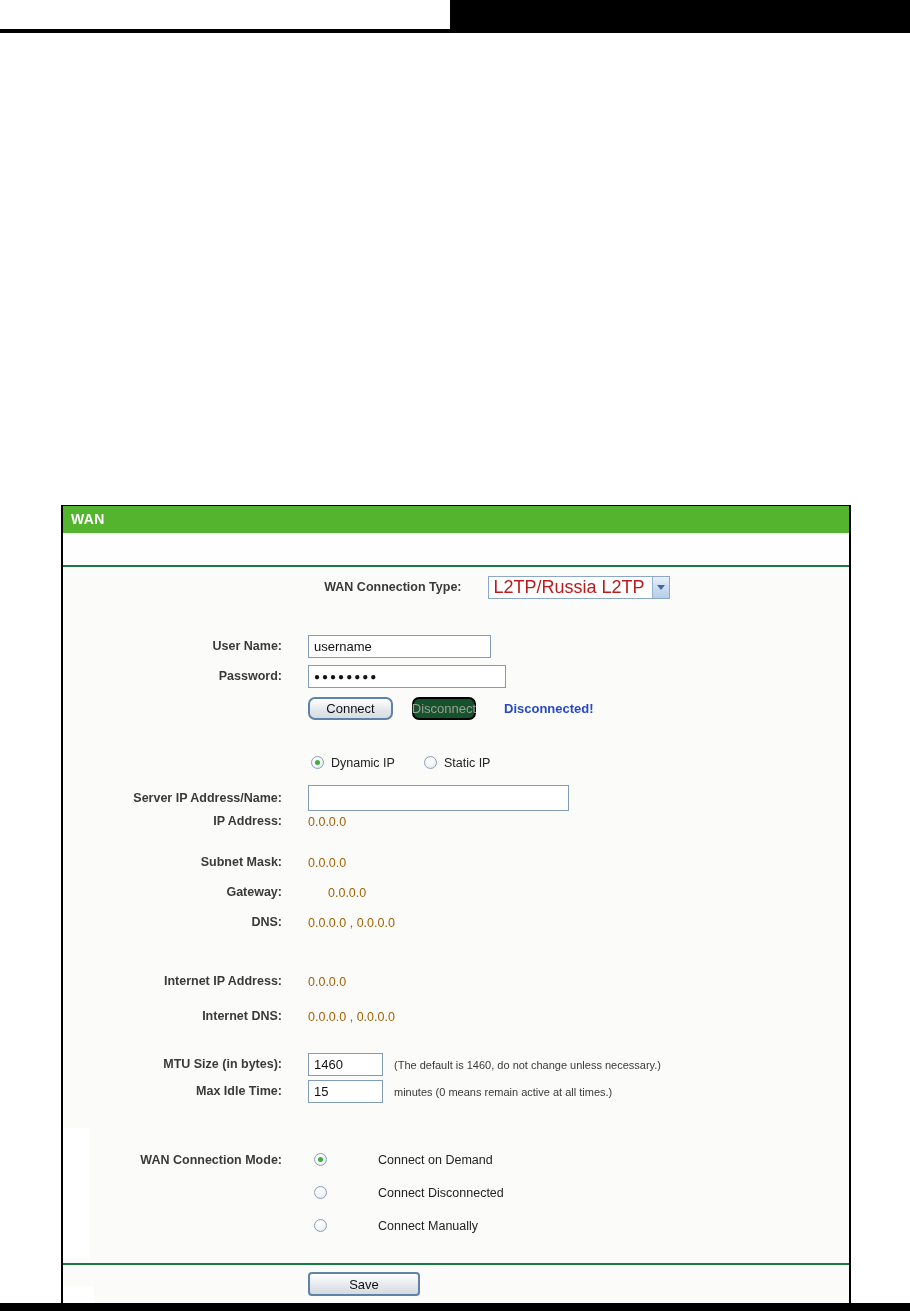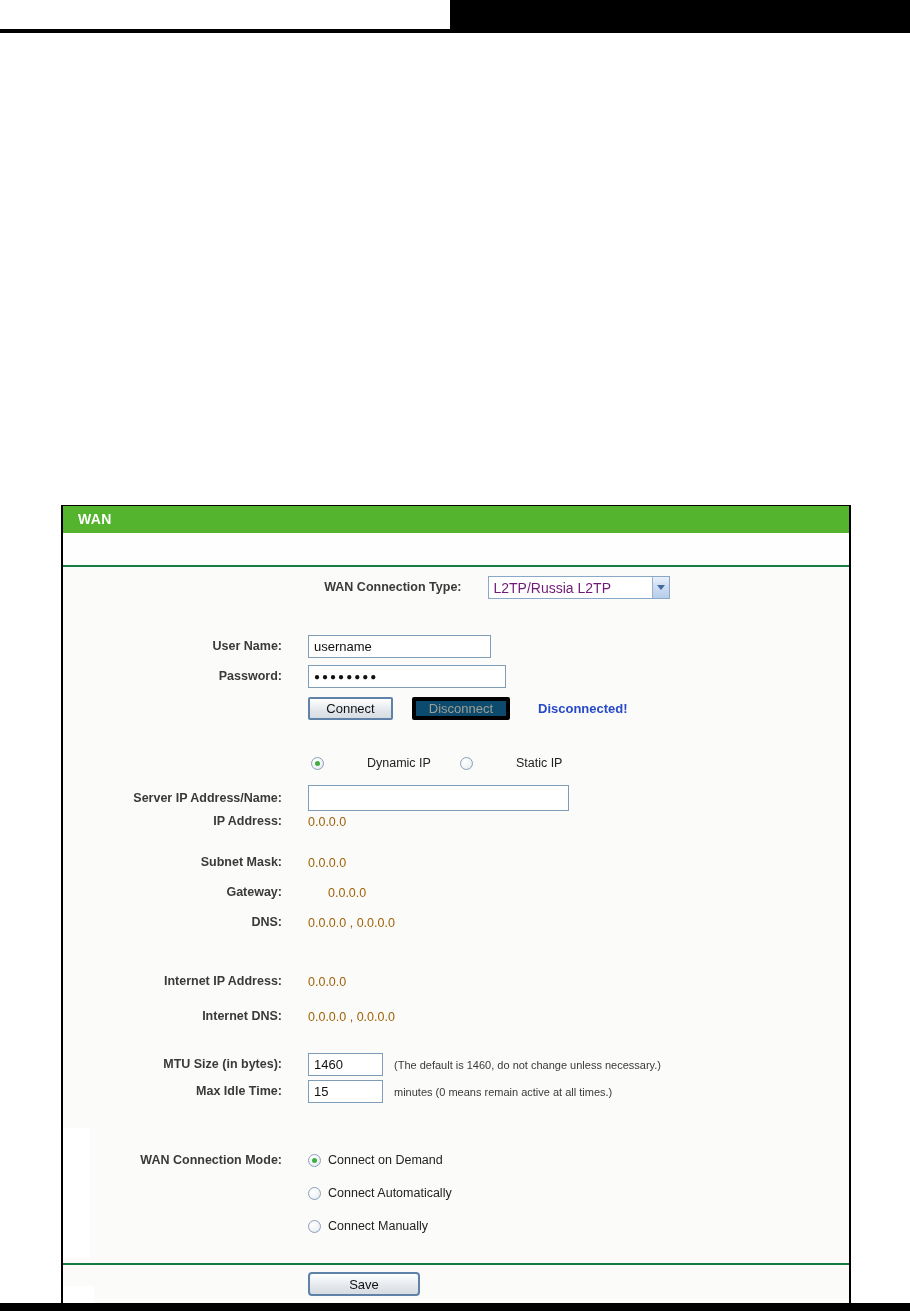--- a/index.html
+++ b/index.html
@@ -8,21 +8,21 @@
   
   .top-black-rect { position:absolute; left:450px; top:0; width:460px; height:29px; background:#000; }
   .top-black-line { position:absolute; left:0; top:29px; width:910px; height:4px; background:#000; }
   .bottom-black-bar { position:absolute; left:0; top:1303px; width:910px; height:8px; background:#000; }
 
   
   .figure { position:absolute; left:61px; top:505px; width:790px; height:806px;
             border-left:2px solid #000; border-right:2px solid #000; border-top:1px solid #000;
             background:#fbfbf9; }
   .fig-header { position:absolute; left:0; top:0; right:0; height:27px; background:#55b42e;
-                color:#fff; font-weight:bold; font-size:14px; line-height:27px; padding-left:15px;
+                color:#fff; font-weight:bold; font-size:14px; line-height:27px; padding-left:8px;
                 letter-spacing:.3px; }
   .fig-gap { position:absolute; left:0; top:27px; right:0; height:32px; background:#fefefe; }
   .sep { position:absolute; left:0; right:0; height:2px; background:#1a7a43; }
   .sep1 { top:59px; }
   .sep2 { top:757px; }
   .white-patch { position:absolute; background:#fff; }
   .wp1 { left:0; top:622px; width:27px; height:131px; }
   .wp2 { left:0; top:780px; width:31px; height:17px; }
 
   
@@ -31,45 +31,45 @@
                color:#3a3a3a; font-size:12.5px; line-height:15px; flex:none; }
   .value-text { font-size:12.5px; color:#a16207; }
   .note-text { font-size:11px; color:#3a3a3a; margin-left:11px; }
 
   
   .xp-input { border:1px solid #7f9db9; background:#fff; font-family:"Liberation Sans",sans-serif;
               font-size:13px; color:#111; padding:2px 5px; height:23px; }
   .pw { font-size:10px; font-weight:bold; letter-spacing:2px; }
   .xp-select { width:182px; height:23px; border:1px solid #8aa8c8; background:#fff;
                display:flex; align-items:center; cursor:default; }
-  .xp-select .sel-text { flex:1; font-size:14px; color:#701a75; padding-left:5px; white-space:nowrap; overflow:hidden; }
+  .xp-select .sel-text { flex:1; font-size:18px; color:#b91c1c; padding-left:5px; white-space:nowrap; overflow:hidden; }
   .sel-arrow { width:17px; height:21px; flex:none; border-left:1px solid #9ab0d0;
                background:linear-gradient(#e9f0fb 0%, #cfdef3 45%, #b7cde9 100%);
                display:flex; align-items:center; justify-content:center; }
   .sel-arrow::after { content:""; width:0; height:0; border-left:4px solid transparent;
                border-right:4px solid transparent; border-top:5px solid #44699e; }
 
-  .btn { height:23px; border-radius:2px; font-family:"Liberation Sans",sans-serif; font-size:13px;
+  .btn { height:23px; border-radius:7px; font-family:"Liberation Sans",sans-serif; font-size:13px;
          display:inline-flex; align-items:center; justify-content:center; }
   .btn-connect { width:85px; border:2px solid #5f82a8; background:linear-gradient(#ffffff,#e3e7ec 60%,#d7dce2);
                  color:#111; cursor:pointer; }
-  .btn-disabled { width:98px; margin-left:19px; border:4px solid #000000; background:#0c4a6e;
+  .btn-disabled { width:64px; margin-left:19px; border:2px solid #000000; background:#14532d;
                   color:#9f9f93; }
   .status-text { margin-left:28px; font-weight:bold; font-size:13px; color:#2749c8; }
 
   
   .rb { width:13px; height:13px; border-radius:50%; border:1px solid #8ba0b9; flex:none;
         background:radial-gradient(circle at 35% 30%, #ffffff 0%, #f2f5f8 55%, #d9e1ea 100%);
         position:relative; cursor:pointer; }
   .rb.checked::after { content:""; position:absolute; left:3px; top:3px; width:5px; height:5px;
         border-radius:50%; background:#3fae3f; }
   .rb-label { font-size:12.5px; color:#222; margin-left:7px; }
-  .radio-pair { display:flex; align-items:flex-end;gap:36px; }
+  .radio-pair { display:flex; align-items:flex-start; }
 
-  .mode-line { display:flex; align-items:flex-end; position:absolute; left:245px; }
+  .mode-line { display:flex; align-items:flex-start; position:absolute; left:251px;gap:44px; }
 
   .btn-save { position:absolute; left:245px; top:766px; width:112px; height:24px;
               border:2px solid #5f82a8; border-radius:4px; font-size:13px; color:#111;
               background:linear-gradient(#ffffff,#e3e7ec 60%,#d7dce2);
               display:flex; align-items:center; justify-content:center; cursor:pointer; }
 </style>
 </head>
 <body>
 
 <div class="top-black-rect"></div>
@@ -164,21 +164,21 @@
 
   <div class="row" style="top:647px; height:14px;">
     <div class="row-label">WAN Connection Mode:</div>
   </div>
   <div class="mode-line" style="top:647px; height:14px;">
     <span class="rb checked"></span>
     <span class="rb-label">Connect on Demand</span>
   </div>
   <div class="mode-line" style="top:680px; height:14px;">
     <span class="rb"></span>
-    <span class="rb-label">Connect Automatically</span>
+    <span class="rb-label">Connect Disconnected</span>
   </div>
   <div class="mode-line" style="top:713px; height:14px;">
     <span class="rb"></span>
     <span class="rb-label">Connect Manually</span>
   </div>
 
   <div class="sep sep2"></div>
 
   <button class="btn-save">Save</button>
 </div>

